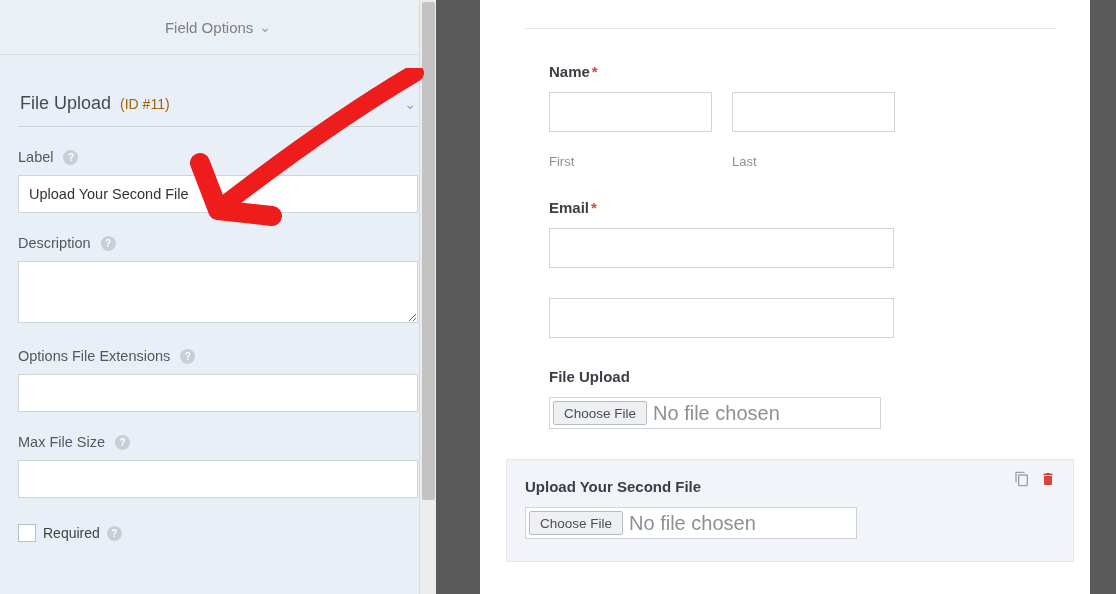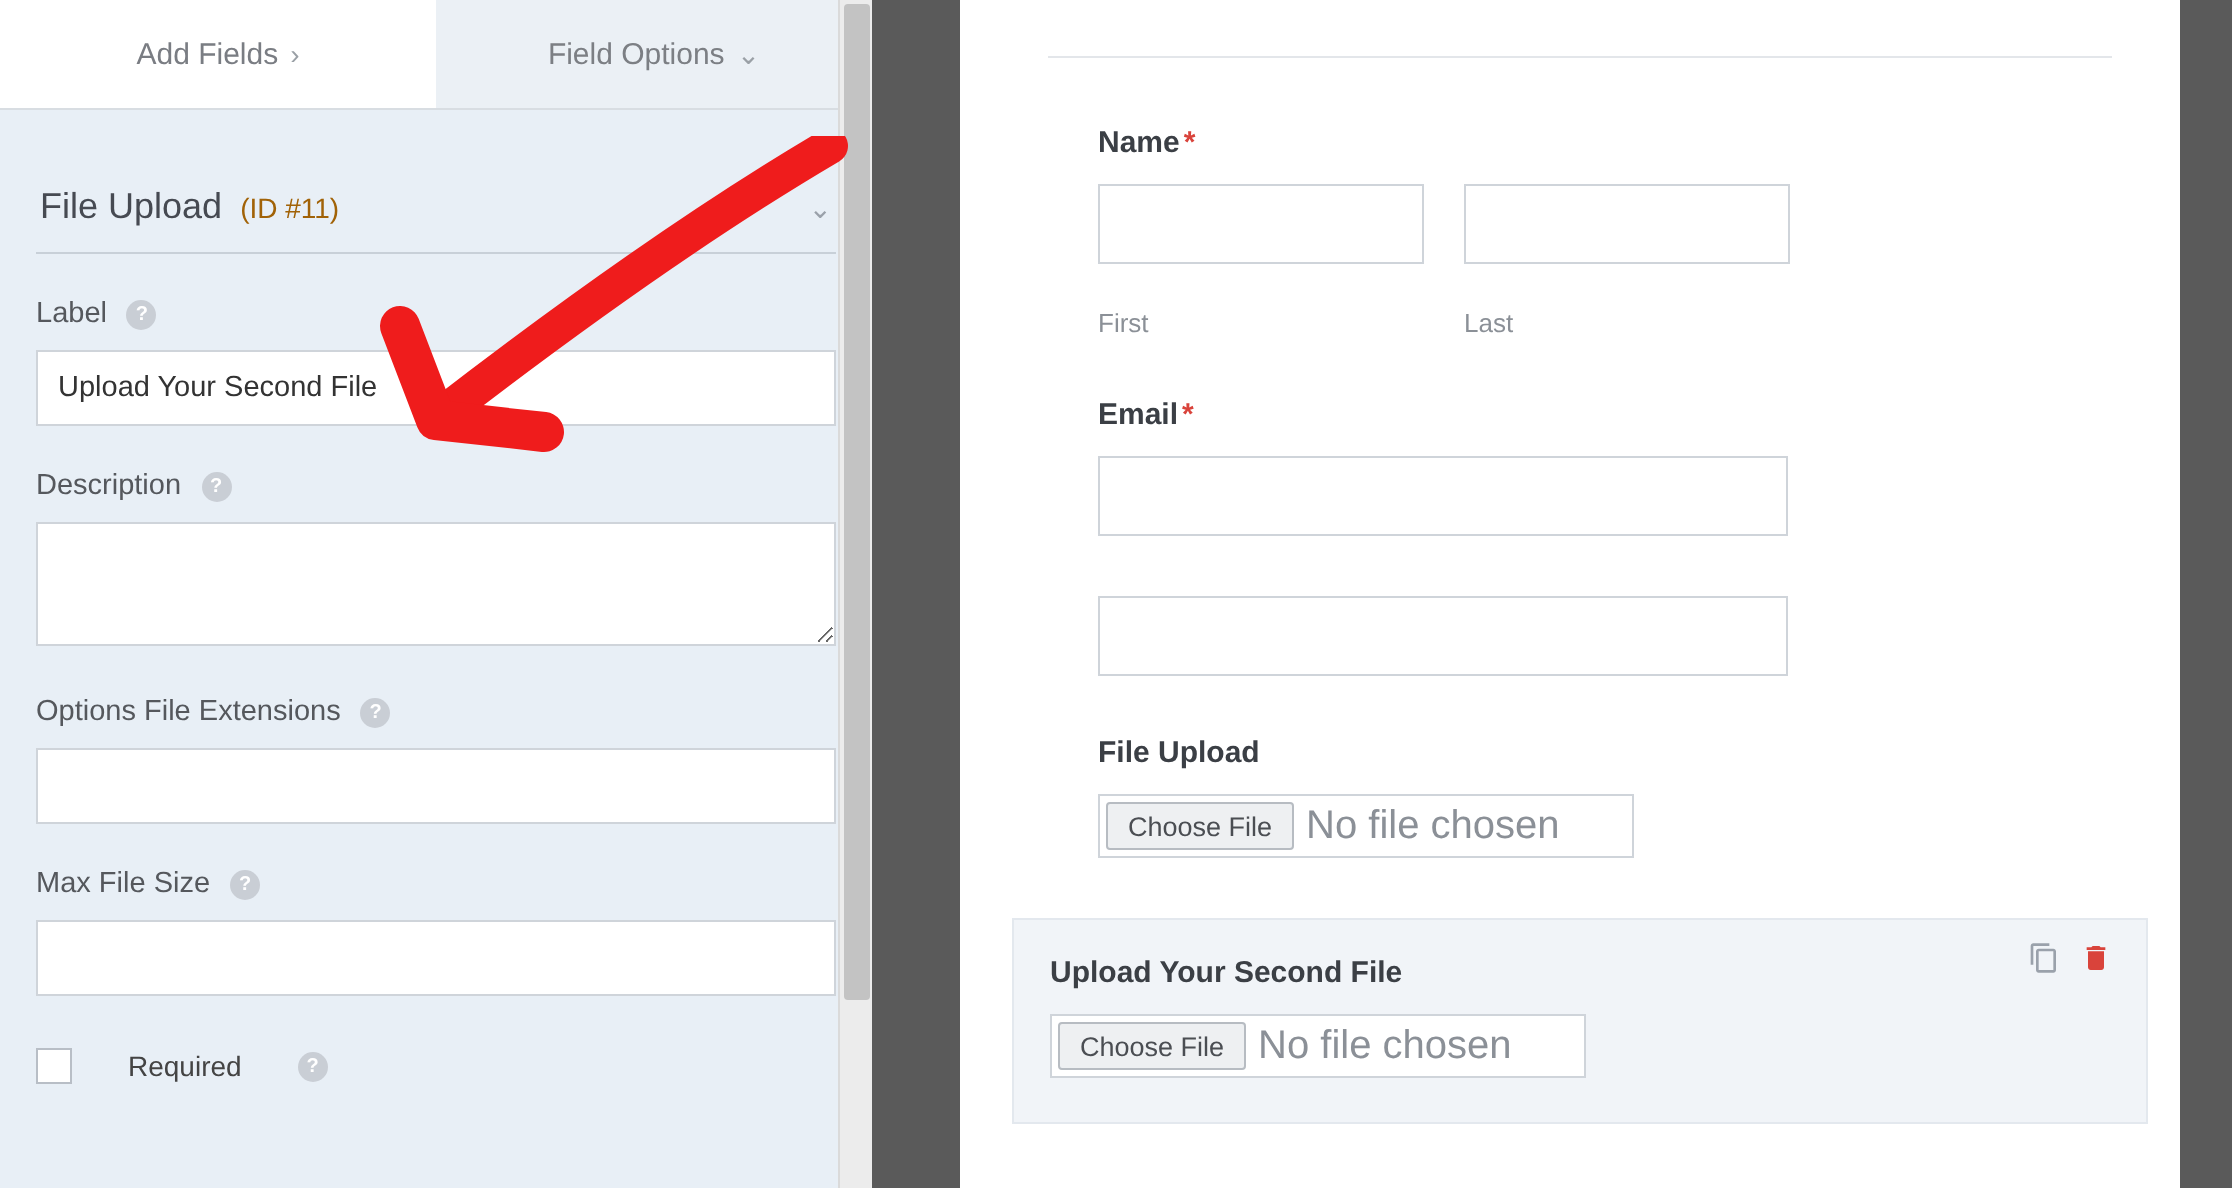--- a/index.html
+++ b/index.html
@@ -100,21 +100,21 @@
     color: #333;
     font-family: inherit;
   }
   .txt-input { height: 38px; }
   .txt-area { height: 62px; resize: both; }
 
   .req-row {
     margin-top: 26px;
     display: flex;
     align-items: center;
-    gap: 28px;
+    gap: 7px;
   }
   .req-row input[type=checkbox] {
     width: 18px; height: 18px;
     border: 1px solid #b8bec6;
     appearance: none;
     background: #fff;
   }
 
   .left-scrollbar {
     position: absolute;
@@ -168,21 +168,21 @@
     font-size: 13px;
     color: #8b9097;
     margin-top: 22px;
   }
   .full-input {
     width: 345px; height: 40px;
     border: 1px solid #cfd4da;
     padding: 6px 8px;
   }
   .file-row {
-    width: 268px; height: 32px;
+    width: 332px; height: 32px;
     border: 1px solid #cfd4da;
     background: #fff;
     display: flex;
     align-items: center;
     padding: 3px;
   }
   .file-btn {
     height: 24px;
     padding: 0 10px;
     font-size: 13.5px;
@@ -237,24 +237,20 @@
     width: 240px; height: 165px;
     pointer-events: none;
     z-index: 50;
   }
 </style>
 </head>
 <body>
 
 <div class="left-panel">
   <div class="tabs">
-    <div class="tab active">
-      <span>Add Fields</span>
-      <span class="chev">›</span>
-    </div>
     <div class="tab">
       <span>Field Options</span>
       <span class="chev">⌄</span>
     </div>
   </div>
 
   <div class="panel-body">
     <div class="section-head">
       <h3>
         <span>File Upload</span>

